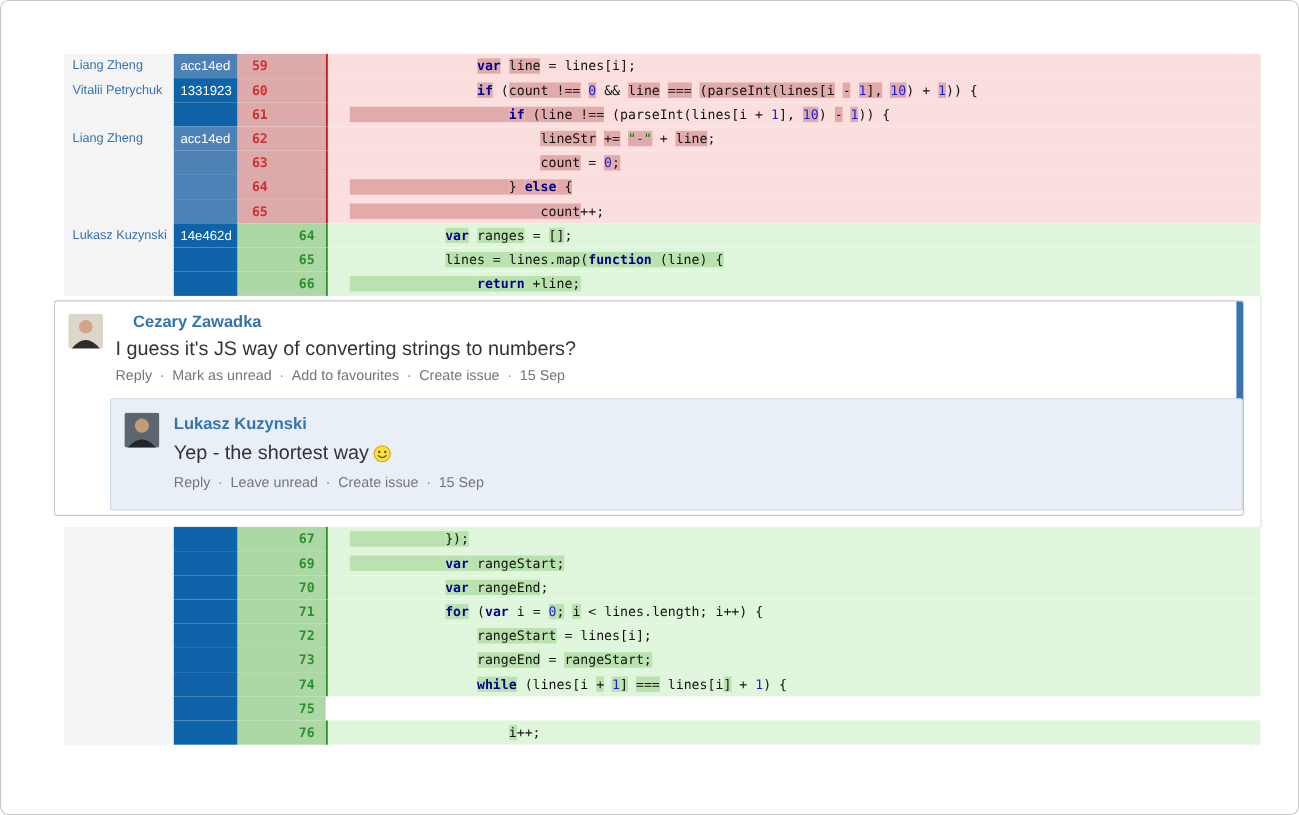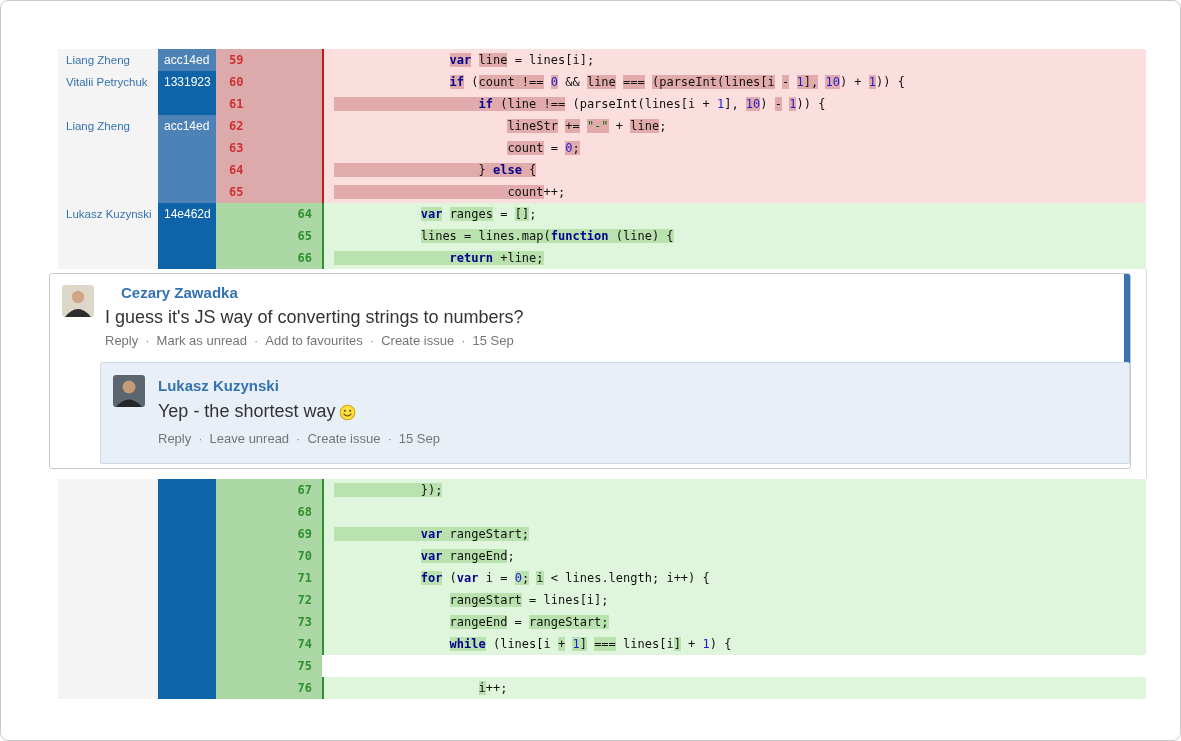--- a/index.html
+++ b/index.html
@@ -19,30 +19,30 @@
     font-size:11.5px; line-height:22px; padding-left:8px;
     color:var(--link-blue,#3572b0); white-space:nowrap; overflow:hidden;
   }
   .cell-hash {
     width:58px; font-size:12px; line-height:22px; padding-left:6px;
     color:#fff; white-space:nowrap;
   }
   .hash-light { background:var(--hash-light,#4d82b6); }
   .hash-dark  { background:var(--hash-dark,#0f64a9); }
   .cell-gutter {
-    width:106px; position:relative;
+    width:80px; position:relative;
     font-family:"DejaVu Sans Mono", monospace; font-size:12px; font-weight:bold;
     line-height:22px;
   }
   .del .cell-gutter { background:var(--del-gutter,#dcaaaa); }
   .add .cell-gutter { background:var(--add-gutter,#abd8a4); }
   .num-old { position:absolute; left:13px; top:0; color:var(--del-num,#d03030); }
   .num-new { position:absolute; right:10px; top:0; color:var(--add-num,#2f8f2f); }
   .cell-code {
-    flex:1; border-left:2px solid #22c55e; padding-left:10px;
+    flex:1; border-left:2px solid #22c55e; padding-left:20px;
     font-family:"DejaVu Sans Mono", monospace; font-size:12px; line-height:22px;
     white-space:pre; overflow:hidden; color:#111;
   }
   .del .cell-code { background:var(--del-bg,#fbdede); border-left-color:var(--del-line,#c41a16); }
   .add .cell-code { background:var(--add-bg,#e0f6dc); border-left-color:var(--add-line,#2f8f2f); }
   .del .hl { background:var(--del-hl,#e2abab); }
   .add .hl { background:var(--add-hl,#b9e2ae); }
   .kw  { color:var(--kw,#00008f); font-weight:bold; }
   .num { color:var(--num,#1d1dd6); }
   .str { color:var(--str,#007400); }
@@ -218,28 +218,20 @@
         <div class="cell-hash hash-dark"></div>
         <div class="cell-gutter">
           <span class="num-new">67</span>
         </div>
         <div class="cell-code"><span class="hl">            </span><span class="hl">});</span></div>
       </div>
       <div class="diff-row add">
         <div class="cell-author"></div>
         <div class="cell-hash hash-dark"></div>
         <div class="cell-gutter">
-          <span class="num-new">68</span>
-        </div>
-        <div class="cell-code"><span></span></div>
-      </div>
-      <div class="diff-row add">
-        <div class="cell-author"></div>
-        <div class="cell-hash hash-dark"></div>
-        <div class="cell-gutter">
           <span class="num-new">69</span>
         </div>
         <div class="cell-code"><span class="hl">            </span><span class="kw hl">var</span><span class="hl"> rangeStart;</span></div>
       </div>
       <div class="diff-row add">
         <div class="cell-author"></div>
         <div class="cell-hash hash-dark"></div>
         <div class="cell-gutter">
           <span class="num-new">70</span>
         </div>

